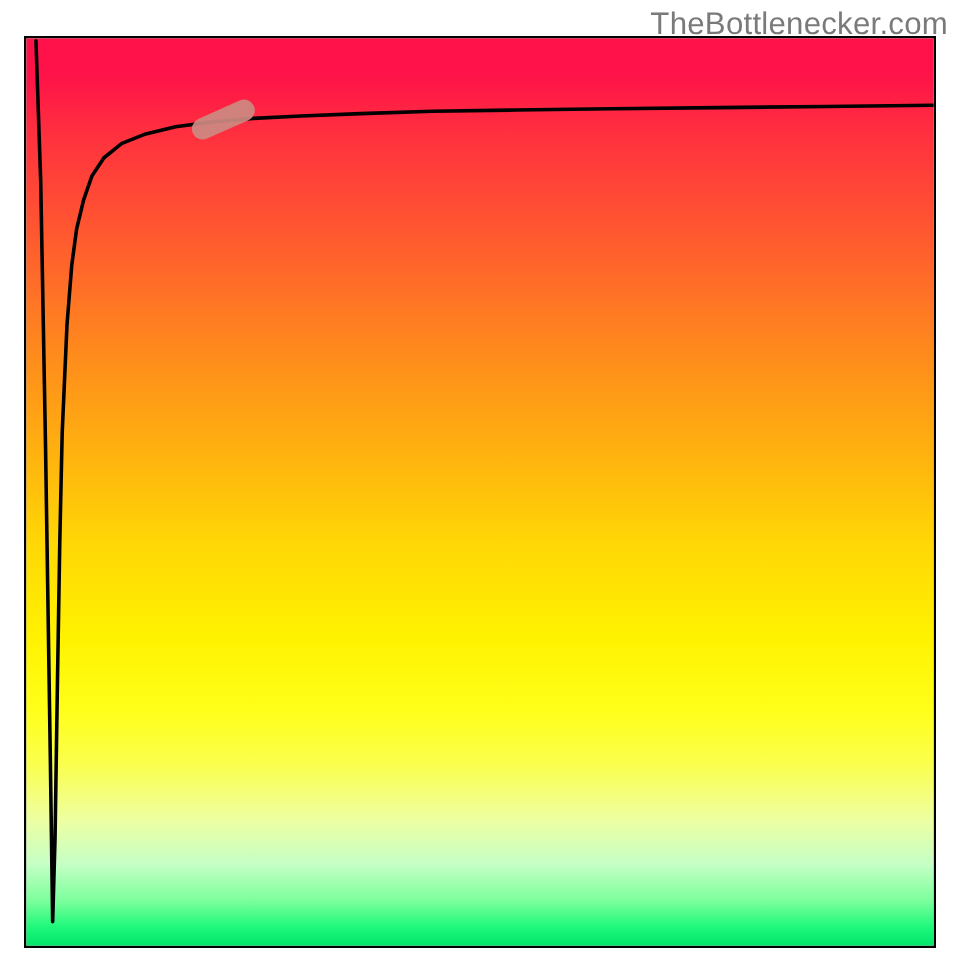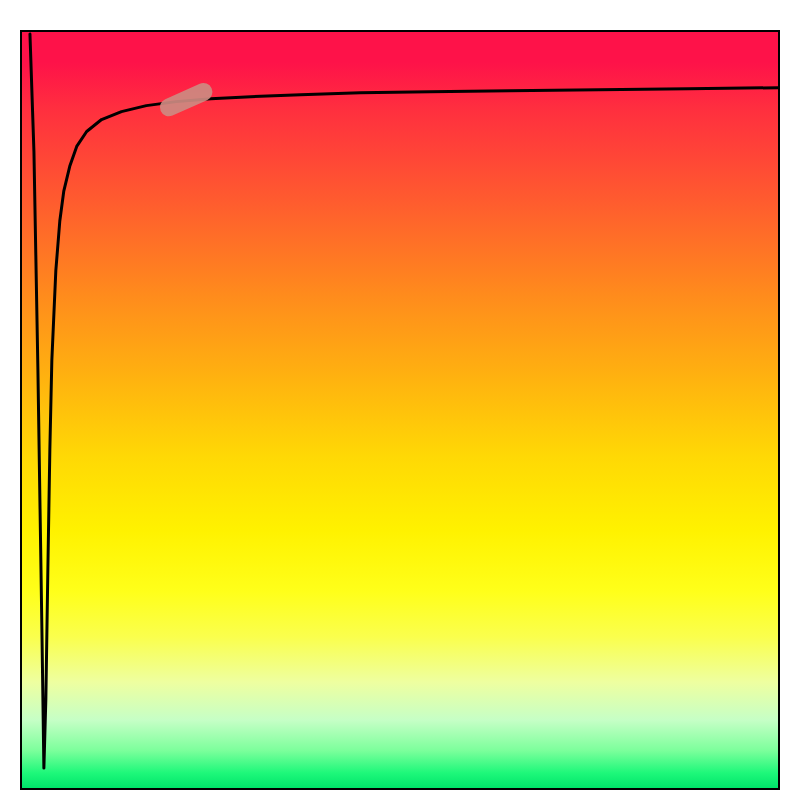--- a/index.html
+++ b/index.html
@@ -77,20 +77,21 @@
   .marker {
     fill: #cd8a81;
     opacity: 0.92;
   }
 </style>
 </head>
 <body>
 
 <div class="stage">
 
+  <div class="watermark">TheBottlenecker.com</div>
 
   <div class="plot-area">
     <div class="gradient"></div>
 
     <svg class="curve-svg" viewBox="0 0 760 760" preserveAspectRatio="none">
       <path class="main-curve" d="M8.0 2.0 L12.0 120.0 L16.0 340.0 L20.0 600.0 L22.0 740.0 L24.0 670.0 L26.0 540.0 L28.0 420.0 L30.0 330.0 L34.0 240.0 L38.0 190.0 L42.0 160.0 L48.0 135.0 L55.0 115.0 L65.0 100.0 L80.0 88.0 L100.0 80.0 L125.0 74.0 L155.0 70.0 L190.0 67.0 L230.0 65.0 L280.0 63.0 L340.0 61.0 L410.0 60.0 L490.0 59.0 L580.0 58.0 L670.0 57.0 L760.0 56.0"></path>
       <rect class="marker" x="-28.0" y="-9.0" width="56" height="18" rx="9" ry="9" transform="translate(165 68) rotate(-24)"></rect>
     </svg>
   </div>
 

